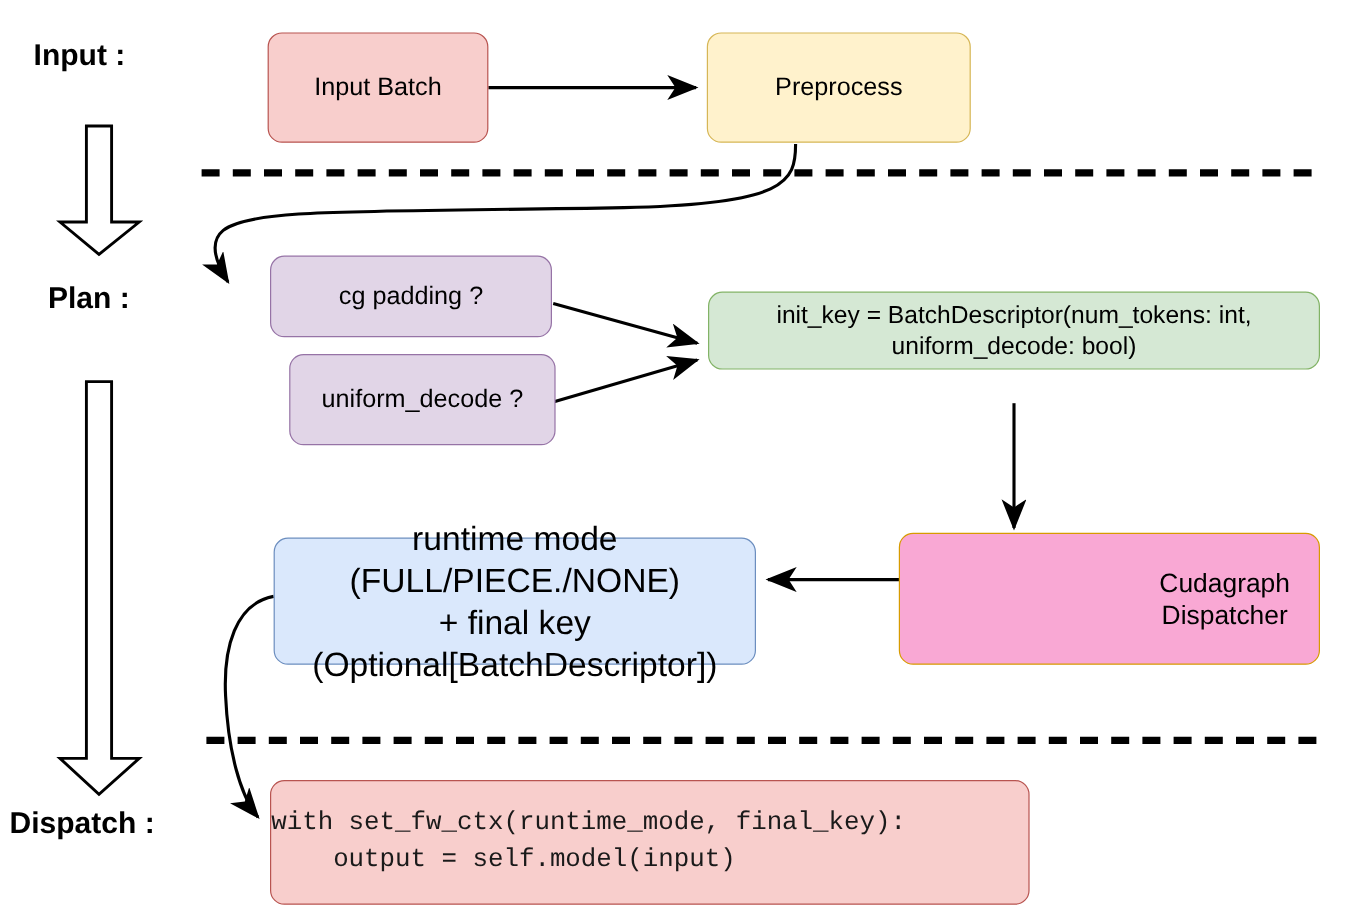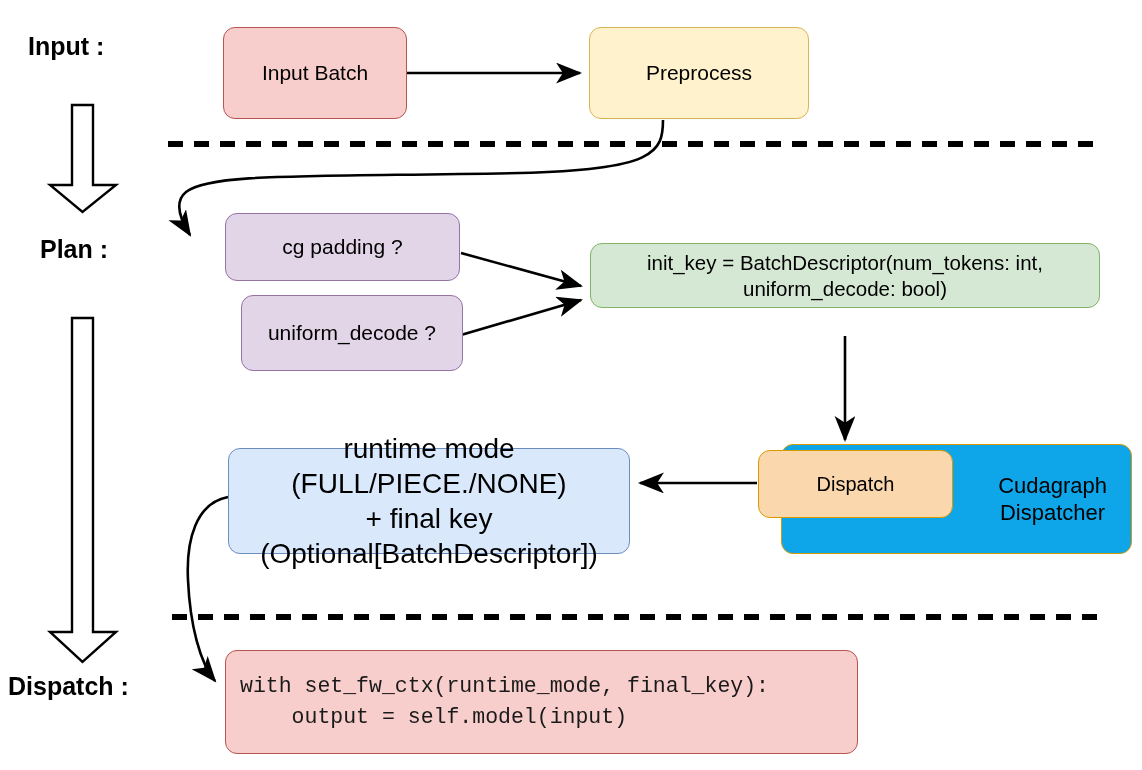--- a/index.html
+++ b/index.html
@@ -52,21 +52,21 @@
     padding:4px 8px;
   }
   .node .txt{ display:block; width:100%; white-space:pre-line; }
 
   
   .n-pink   { background:#f8cecc; border-color:#b85450; }
   .n-yellow { background:#fff2cc; border-color:#d6b656; }
   .n-purple { background:#e1d5e7; border-color:#9673a6; }
   .n-green  { background:#d5e8d4; border-color:#82b366; }
   .n-blue   { background:#dae8fc; border-color:#6c8ebf; }
-  .n-peach-outer { background:#0ea5e9; border-color:#d79b00;margin-left:32px; }
+  .n-peach-outer { background:#f9a8d4; border-color:#d79b00; }
   .n-peach-inner { background:#fad7ac; border-color:#d79b00; }
 
   
   #node-input-batch { left:223px; top:27px;  width:184px; height:92px; }
   #node-preprocess  { left:589px; top:27px;  width:220px; height:92px; }
 
   #node-cg-padding  { left:225px; top:213px; width:235px; height:68px; }
   #node-uniform-dec { left:225px; top:295px; width:222px; height:76px;margin-left:16px; }
 
   #node-init-key    { left:590px; top:243px; width:510px; height:65px;
@@ -81,21 +81,21 @@
   #node-dispatch    { left:758px; top:450px; width:195px; height:68px;
                       font-size:20px; z-index:3; }
   #dispatcher-label { width:auto; padding-right:6px; }
 
   
   #node-code{
     left:225px; top:650px; width:633px; height:104px;
     background:#f8cecc; border-color:#b85450;
     justify-content:flex-start;
     align-items:center;
-    padding:6px 14px;
+    padding:6px 0;
   }
   #node-code .code{
     font-family:"Liberation Mono", "DejaVu Sans Mono", monospace;
     font-size:21.5px;
     line-height:1.45;
     white-space:pre;
     text-align:left;
     color:#1a1a1a;
   }
 </style>
@@ -167,22 +167,19 @@
   <div class="node n-blue" id="node-runtime">
     <span class="txt">runtime mode (FULL/PIECE./NONE)
 + final key (Optional[BatchDescriptor])</span>
   </div>
 
   <div class="node n-peach-outer" id="node-dispatcher">
     <span class="txt" id="dispatcher-label">Cudagraph
 Dispatcher</span>
   </div>
 
-  <div class="node n-peach-inner" id="node-dispatch">
-    <span class="txt">Dispatch</span>
-  </div>
 
   <div class="node" id="node-code">
     <span class="code">with set_fw_ctx(runtime_mode, final_key):
     output = self.model(input)</span>
   </div>
 
 </div>
 
 </body></html>

